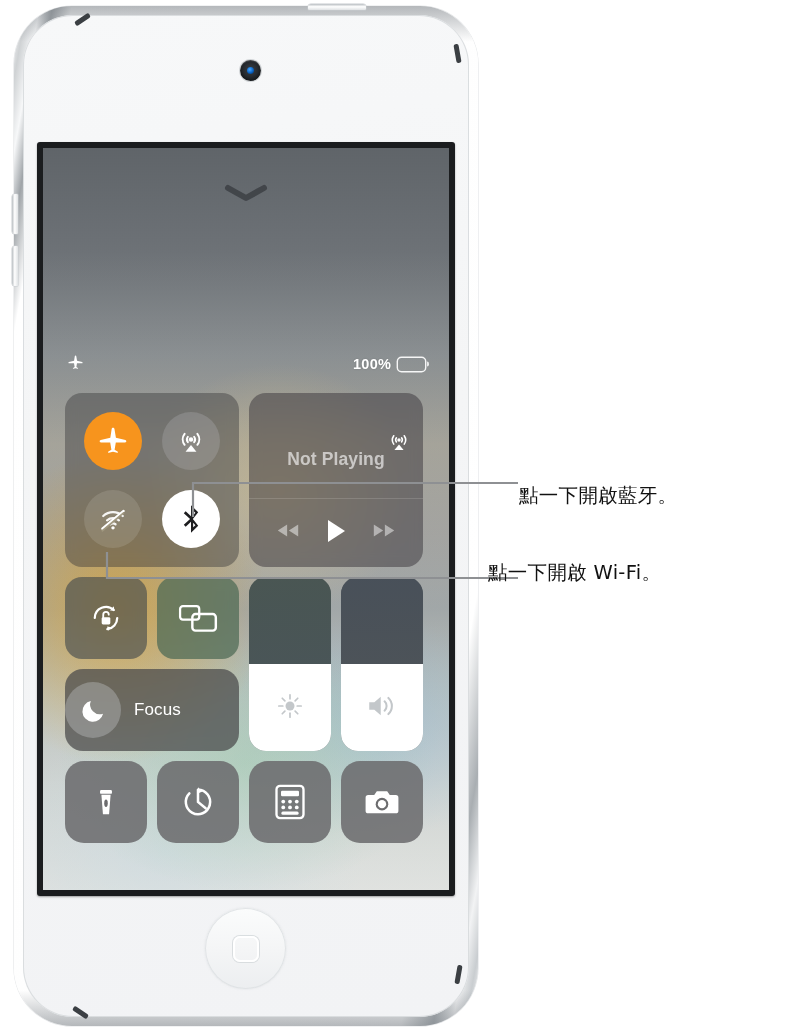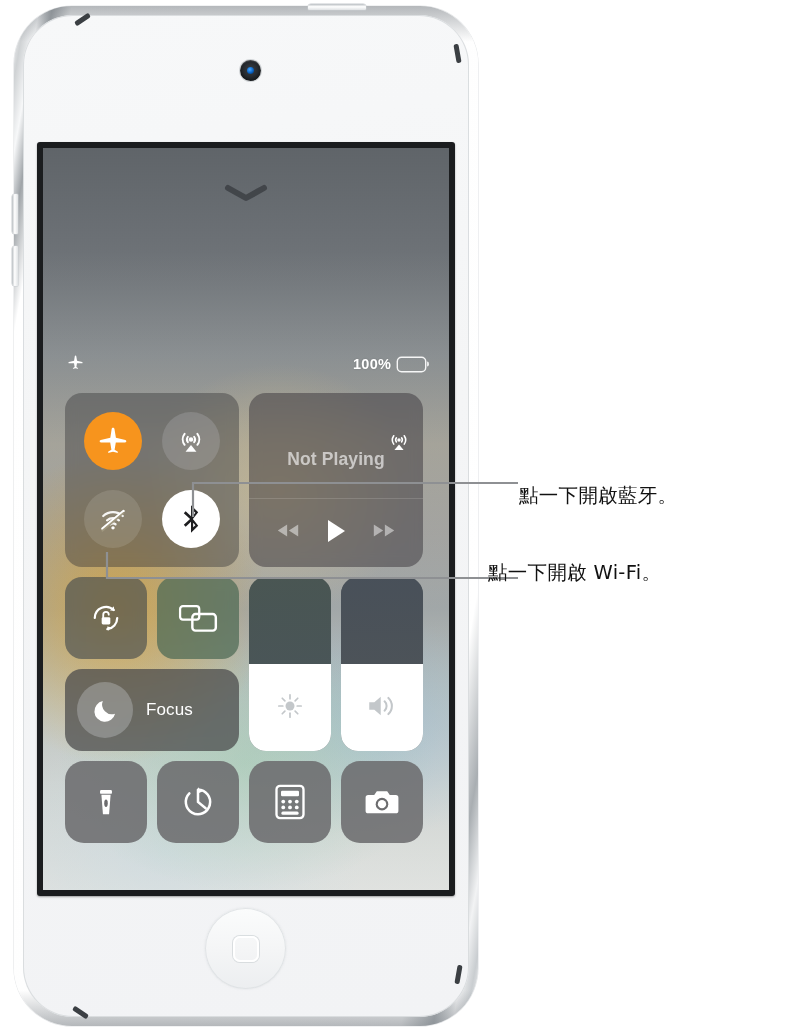--- a/index.html
+++ b/index.html
@@ -286,24 +286,24 @@
     width: 82px; height: 82px;
     display: flex; align-items: center; justify-content: center;
   }
   .t-rotate { background: rgba(64,72,78,0.62); }
   .t-mirror { background: rgba(76,106,84,0.72); }
 
   
   .focus-tile {
     width: 174px; height: 82px;
     display: flex; align-items: center;
-    padding-left: 12px;
     box-sizing: border-box;
     gap: 13px;
     background: rgba(72,72,74,0.72);
+    border-radius: 18px;
   }
   .focus-circ {
     width: 56px; height: 56px;
     border-radius: 50%;
     background: rgba(185,188,190,0.42);
     display: flex; align-items: center; justify-content: center;
   }
   .focus-label {
     font-size: 17px;
     font-weight: 500;

